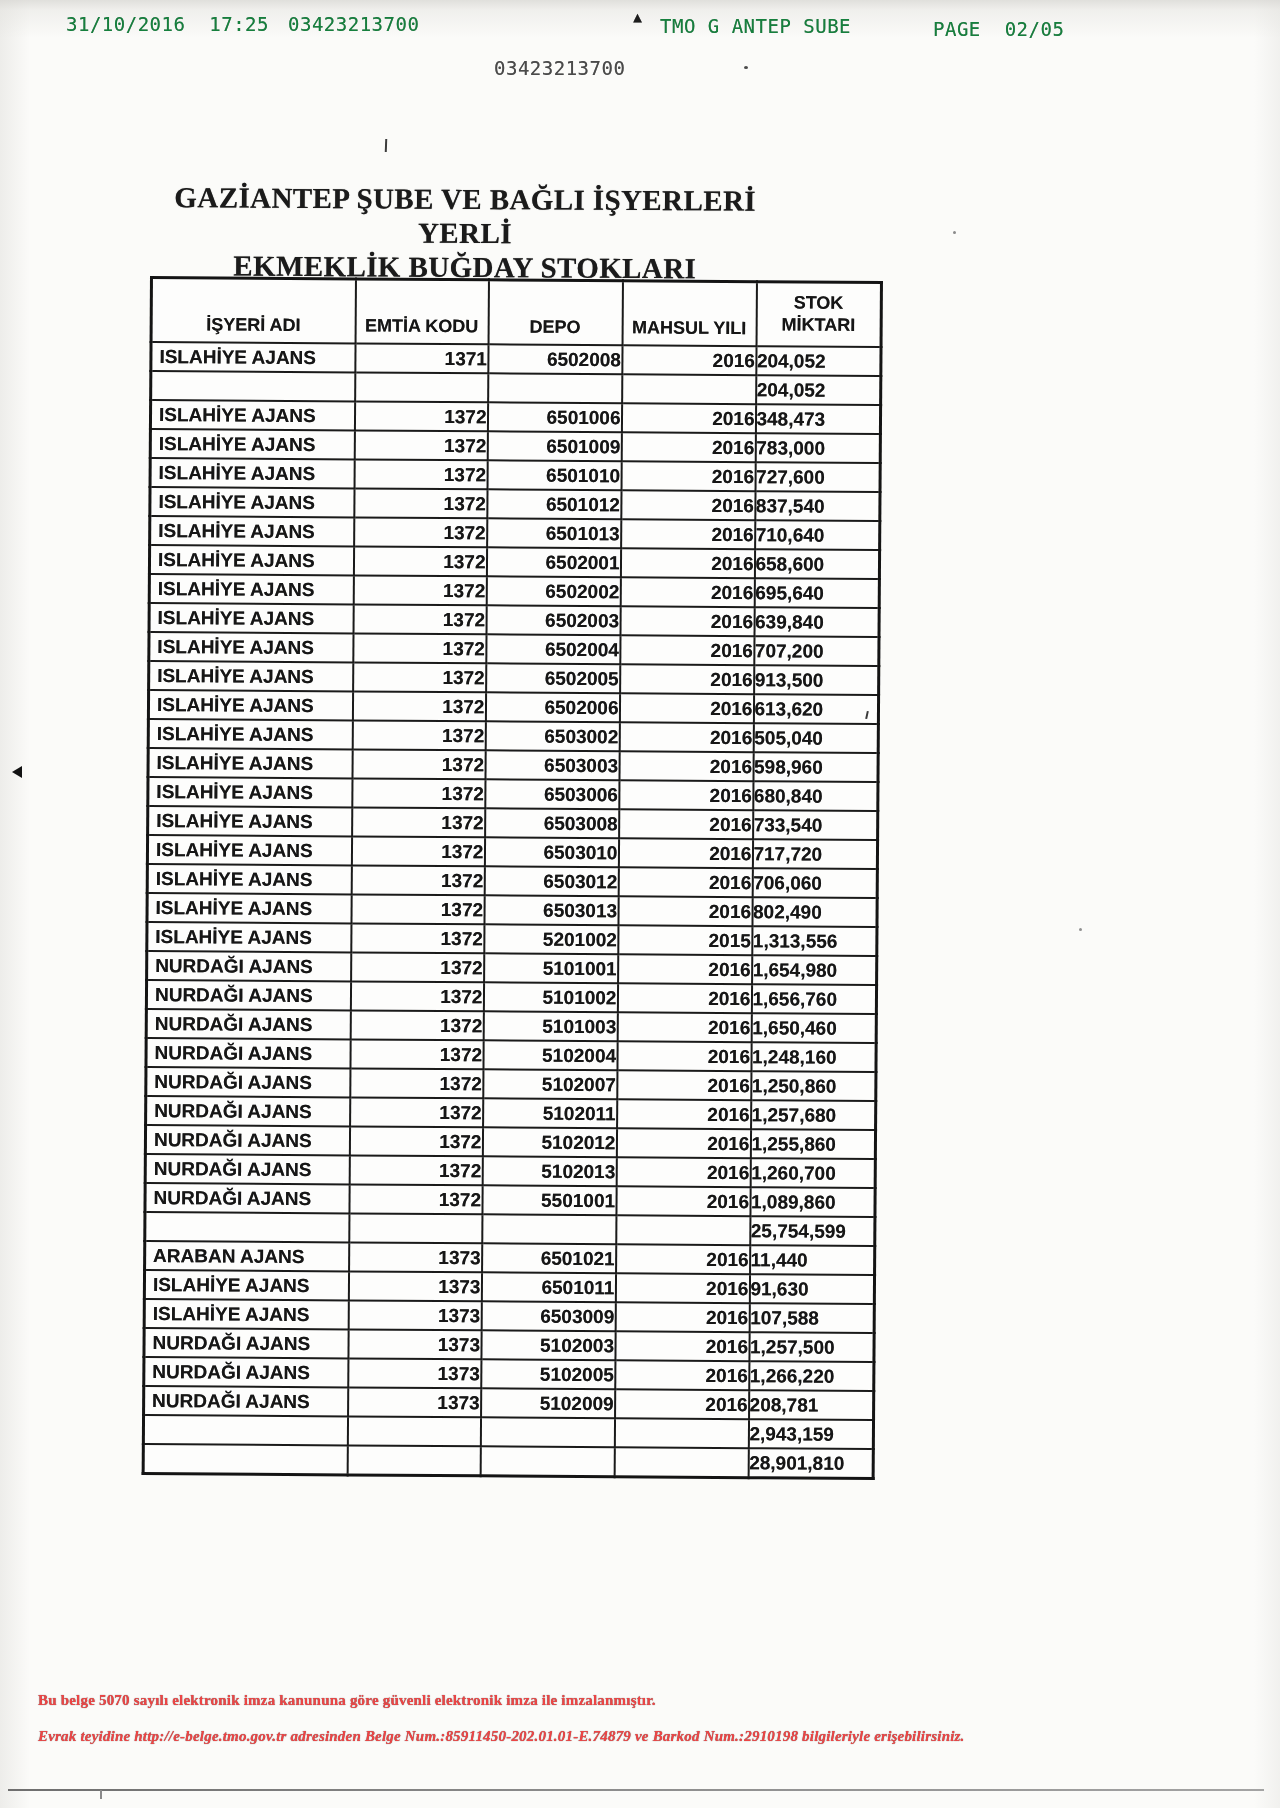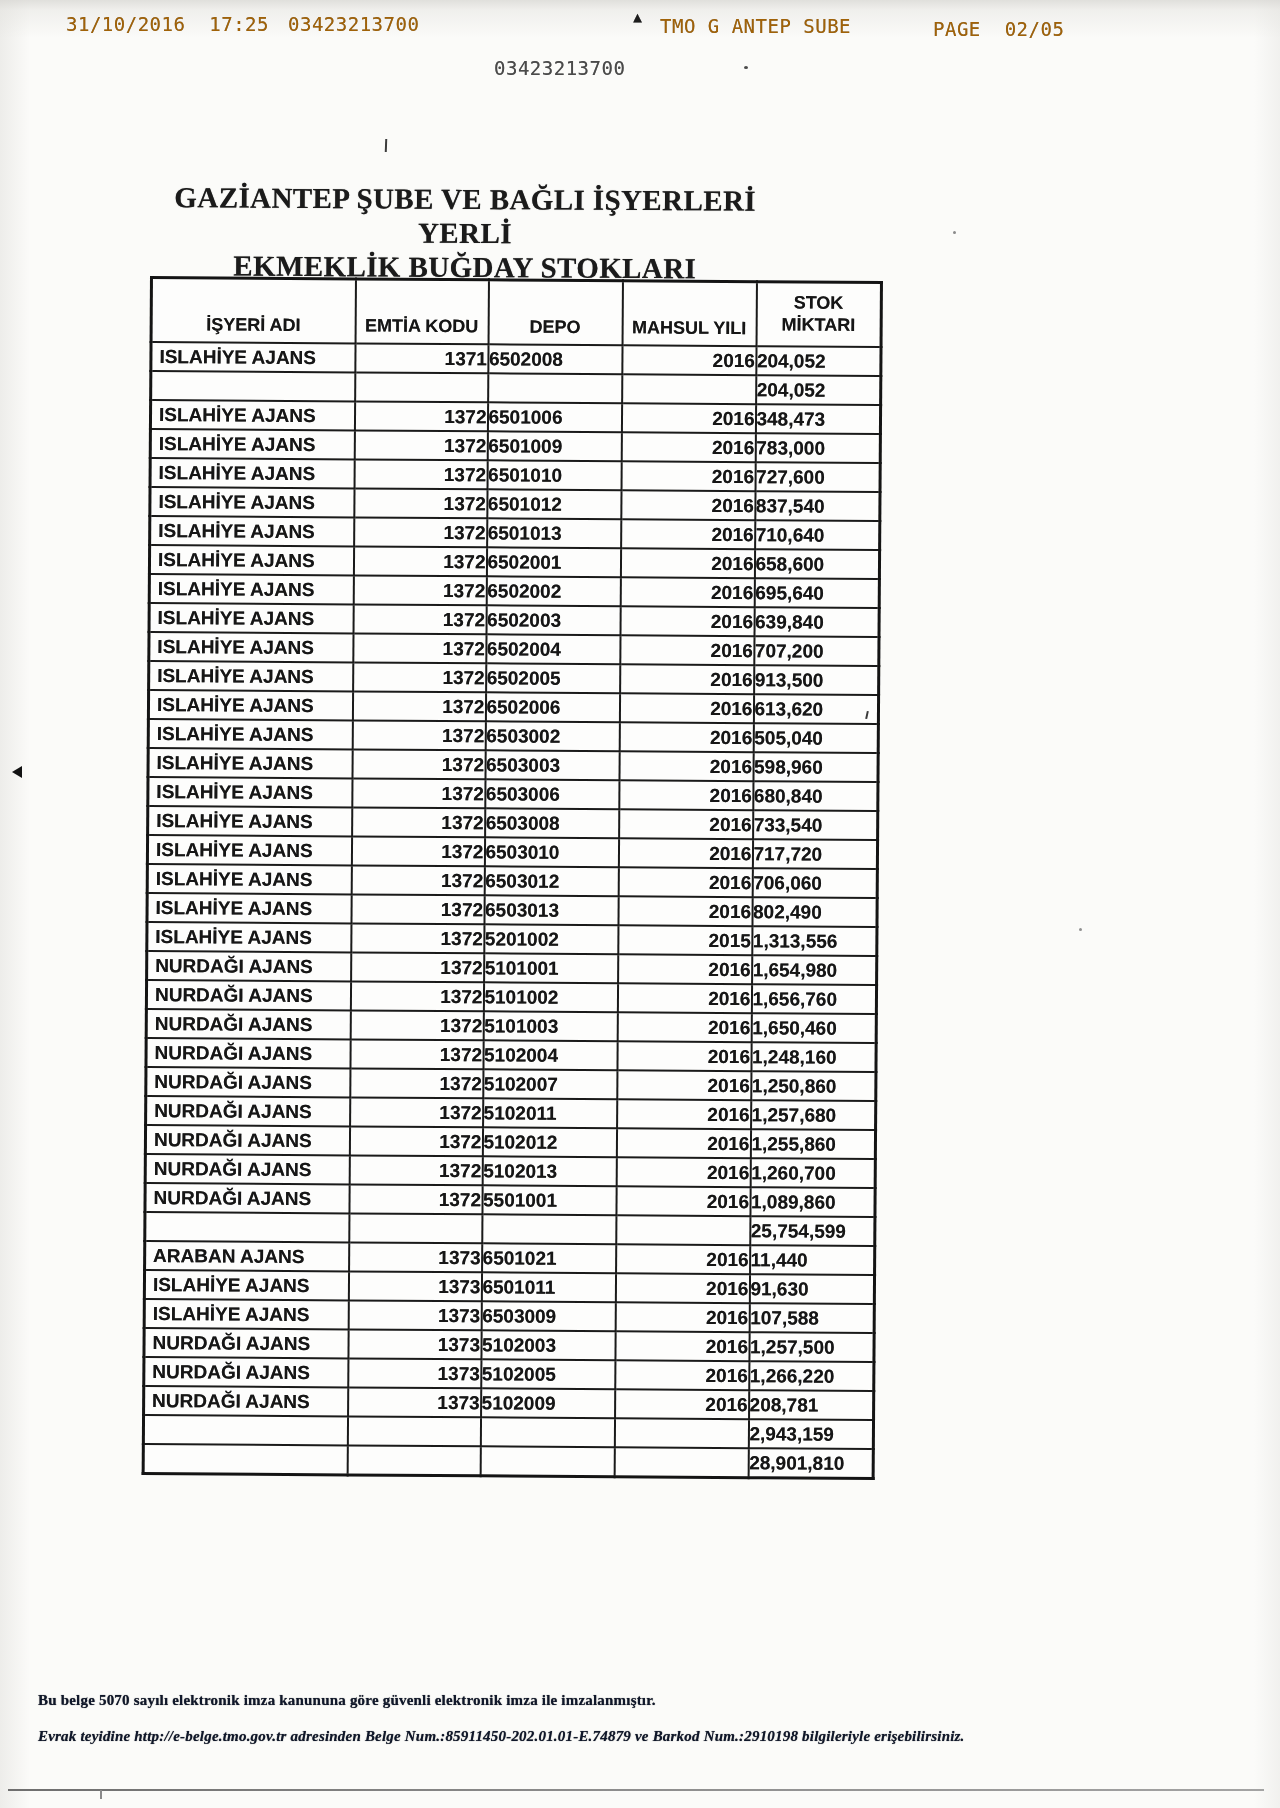--- a/index.html
+++ b/index.html
@@ -13,21 +13,21 @@
       linear-gradient(to right, rgba(216,215,211,0.4) 0px, rgba(230,229,226,0) 30px),
       linear-gradient(to left, rgba(222,221,218,0.35) 0px, rgba(235,234,231,0) 26px),
       #fbfbf9;
   }
   .abs { position: absolute; }
 
   
   .fx {
     font-family: "DejaVu Sans Mono", "Liberation Mono", monospace;
     font-size: 19px;
-    color: #a16207;
+    color: #15803d;
     white-space: pre;
     letter-spacing: 0.5px;
     text-shadow: 0 0 0.6px rgba(60,60,60,0.55);
   }
   .fx-datetime { left: 66px;  top: 13px; }
   .fx-number   { left: 288px; top: 13px; }
   .fx-marker   { left: 633px; top: 8px; font-size: 15px; color: #1d1d1d; }
   .fx-sender   { left: 660px; top: 15px; }
   .fx-page     { left: 933px; top: 18px; }
   .fx-number2  { left: 494px; top: 57px; color: #4a4a4a; }
@@ -78,30 +78,30 @@
   }
   .stock-table thead th.c-stock {
     vertical-align: middle;
     line-height: 22px;
     padding-bottom: 2px;
     margin-left: 23px;
   }
   .stock-table tbody td { height: 27px; padding: 0; vertical-align: middle; }
   td.c-name  { text-align: left;  padding-left: 7px !important; }
   td.c-code  { text-align: right; }
-  td.c-depo  { text-align: left; margin-left: 43px; }
+  td.c-depo  { text-align: right; margin-left: 43px; }
   td.c-year  { text-align: right; }
   td.c-stock { text-align: left; padding-right: 8px !important; }
 
   
   .footer-line {
     font-family: "Liberation Serif", serif;
     font-weight: bold;
     font-size: 15px;
-    color: #0f172a;
+    color: #ef4444;
     letter-spacing: 0.2px;
     text-shadow: 0 0 0.9px rgba(45,45,45,0.85);
     white-space: pre;
   }
   .footer-1 { left: 38px; top: 1692px; }
   .footer-2 { left: 38px; top: 1728px; font-style: italic; }
 
   
   .bottom-rule {
     left: 8px; top: 1789px; width: 1256px; height: 2px;

